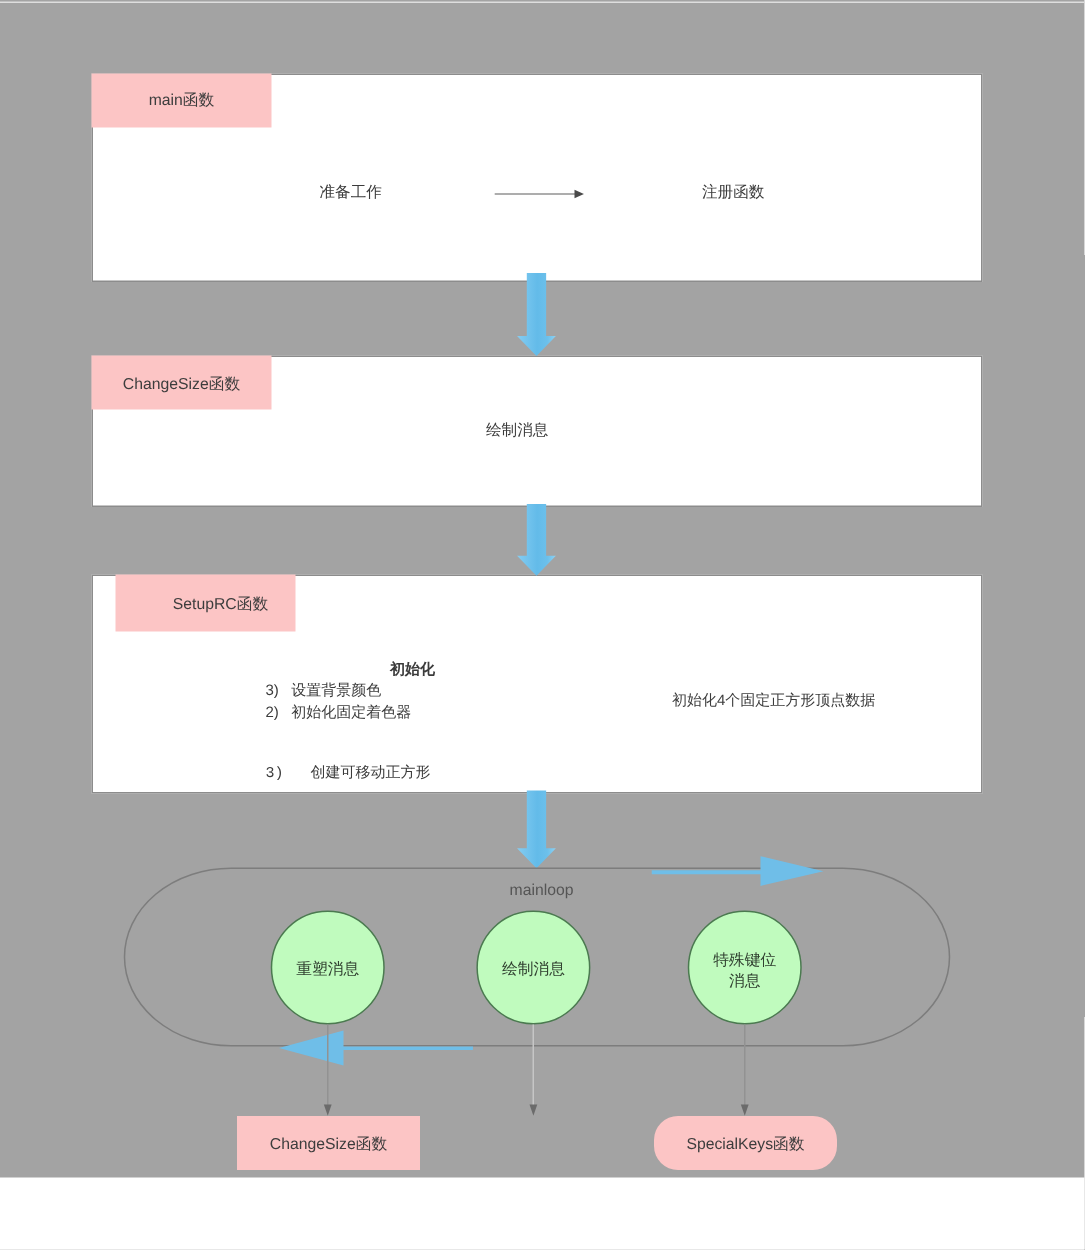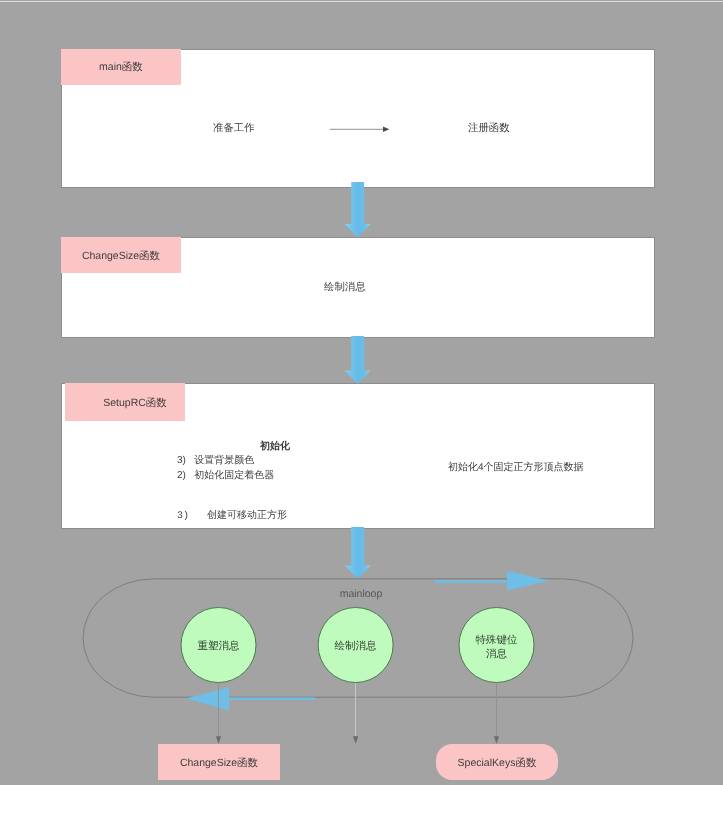--- a/index.html
+++ b/index.html
@@ -32,21 +32,21 @@
   <div class="frame" style="left:61px;top:48.6px;width:594px;height:139.4px;"></div>
   <div class="hdr" style="left:61px;top:48.6px;width:120px;height:36px;">main函数</div>
   <div class="lbl" style="left:213px;top:122px;font-size:10.4px;">准备工作</div>
   <div class="lbl" style="left:468px;top:122px;font-size:10.4px;font-family:Liberation Serif, serif;">注册函数</div>
 
   <div class="frame" style="left:61px;top:237.4px;width:594px;height:100.2px;"></div>
   <div class="hdr" style="left:61px;top:237.4px;width:120px;height:36px;">ChangeSize函数</div>
   <div class="lbl" style="left:324px;top:281px;font-size:10.4px;">绘制消息</div>
 
   <div class="frame" style="left:61px;top:383.4px;width:594px;height:145.4px;"></div>
-  <div class="hdr" style="left:65px;top:383.4px;width:120px;height:37.3px;padding-left:20px;">SetupRC函数</div>
+  <div class="hdr" style="left:77px;top:383.4px;width:120px;height:37.3px;padding-left:20px;">SetupRC函数</div>
   <div class="lbl" style="left:260px;top:440px;font-weight:bold;">初始化</div>
   <div class="lbl" style="left:177px;top:454px;">3)   设置背景颜色</div>
   <div class="lbl" style="left:177px;top:468.5px;">2)   初始化固定着色器</div>
   <div class="lbl" style="left:177px;top:510px;font-family:Liberation Mono, monospace;">3)   创建可移动正方形</div>
   <div class="lbl" style="left:448px;top:461px;">初始化4个固定正方形顶点数据</div>
 
   <div class="pinkbox" style="left:158px;top:744px;width:122px;height:36px;">ChangeSize函数</div>
   <div class="pinkbox" style="left:436px;top:744px;width:122px;height:36px;border-radius:16px;">SpecialKeys函数</div>
 
   <svg class="ov">

